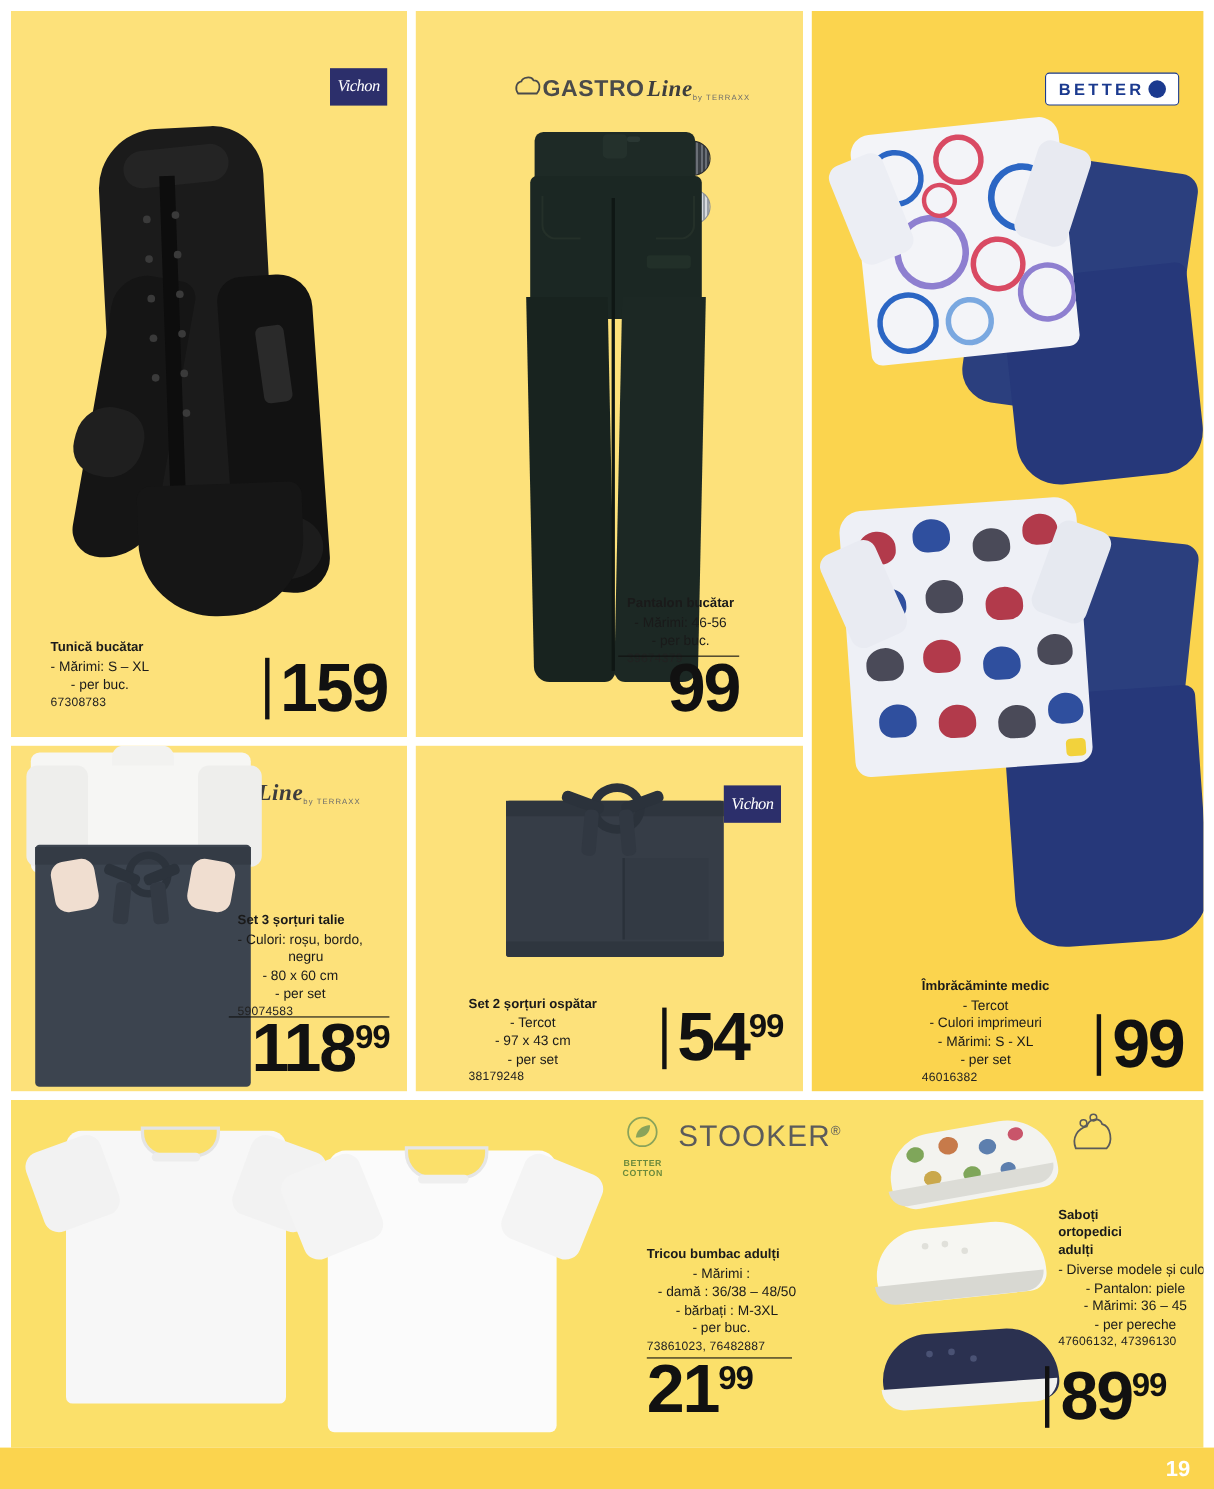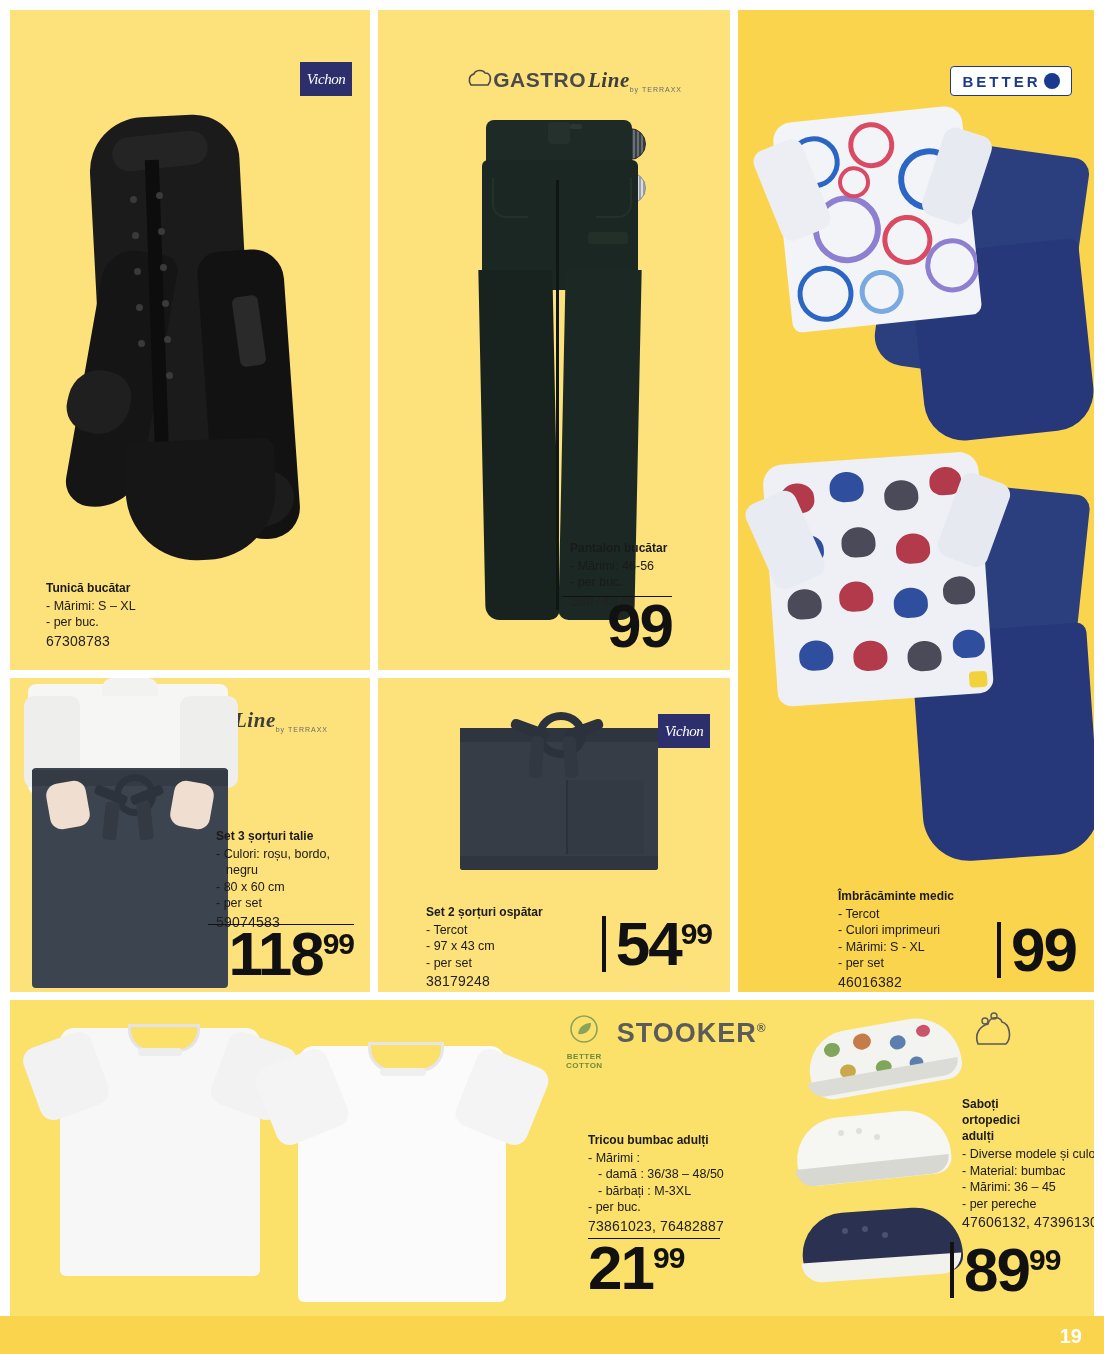--- a/index.html
+++ b/index.html
@@ -38,24 +38,24 @@
     margin: 0 0 2px 0;
   }
   .bullets {
     font-size: 12.5px;
     color: #1a1a1a;
     line-height: 1.32;
     margin: 0;
     padding: 0;
     list-style: none;
   }
-  .bullets li { white-space: nowrap; }
+  .bullets li { white-space: nowrap; text-align: center; }
   .bullets li.indent { padding-left: 10px; }
   .code {
-    font-size: 14px;
+    font-size: 11px;
     color: #222;
     margin-top: 2px;
     letter-spacing: 0.2px;
   }
 
   
   .price-wrap {
     display: flex;
     align-items: flex-start;
     font-weight: bold;
@@ -130,21 +130,21 @@
     border-radius: 4px;
     display: flex; align-items: center; justify-content: center;
     gap: 3px;
     color: #1b3a8f;
     font-weight: bold;
     font-size: 15px;
     letter-spacing: 3px;
   }
   .logo-stooker {
     font-size: 27px;
-    font-weight: bold;
+    font-weight: normal;
     color: #5b5b5b;
     letter-spacing: 1px;
   }
   .better-cotton {
     font-size: 8px;
     font-weight: bold;
     color: #6c8a3c;
     line-height: 1.15;
     letter-spacing: 0.5px;
     text-align: center;
@@ -206,20 +206,26 @@
 
     <div style="position:absolute; left:36px; top:572px;">
       <div class="title">Tunică bucătar</div>
       <ul class="bullets">
         <li>- Mărimi: S – XL</li>
         <li>- per buc.</li>
       </ul>
       <div class="code">67308783</div>
     </div>
 
+    <div style="position:absolute; right:18px; bottom:16px;">
+      <div class="price-wrap">
+        <div class="price-bar"></div>
+        <div class="price-int">159</div>
+      </div>
+    </div>
   </div>
 
   <div class="panel light" style="left:378px; top:10px; width:352px; height:660px;">
 
     <div class="logo-gastro" style="position:absolute; right:22px; top:58px;">
       <div class="g-main">
         <span class="chef-hat">
           <svg width="26" height="18" viewBox="0 0 26 18">
             <path d="M4 16 C1 12 2 6 7 5 C8 1 16 0 18 4 C24 4 25 11 21 16 Z" fill="none" stroke="#4a4a4a" stroke-width="1.6"></path>
           </svg>
@@ -518,21 +524,21 @@
         <circle cx="24" cy="8" r="3" fill="none" stroke="#5a5a5a" stroke-width="1.4"></circle>
       </svg>
     </div>
 
     <div style="position:absolute; left:952px; top:98px;">
       <div class="title">Saboți</div>
       <div class="title">ortopedici</div>
       <div class="title">adulți</div>
       <ul class="bullets" style="margin-top:3px;">
         <li>- Diverse modele și culori</li>
-        <li>- Material: bumbac</li>
+        <li>- Pantalon: piele</li>
         <li>- Mărimi: 36 – 45</li>
         <li>- per pereche</li>
       </ul>
       <div class="code">47606132, 47396130</div>
     </div>
 
     <div style="position:absolute; left:940px; bottom:18px;">
       <div class="price-wrap">
         <div class="price-bar"></div>
         <div class="price-int">89</div>

